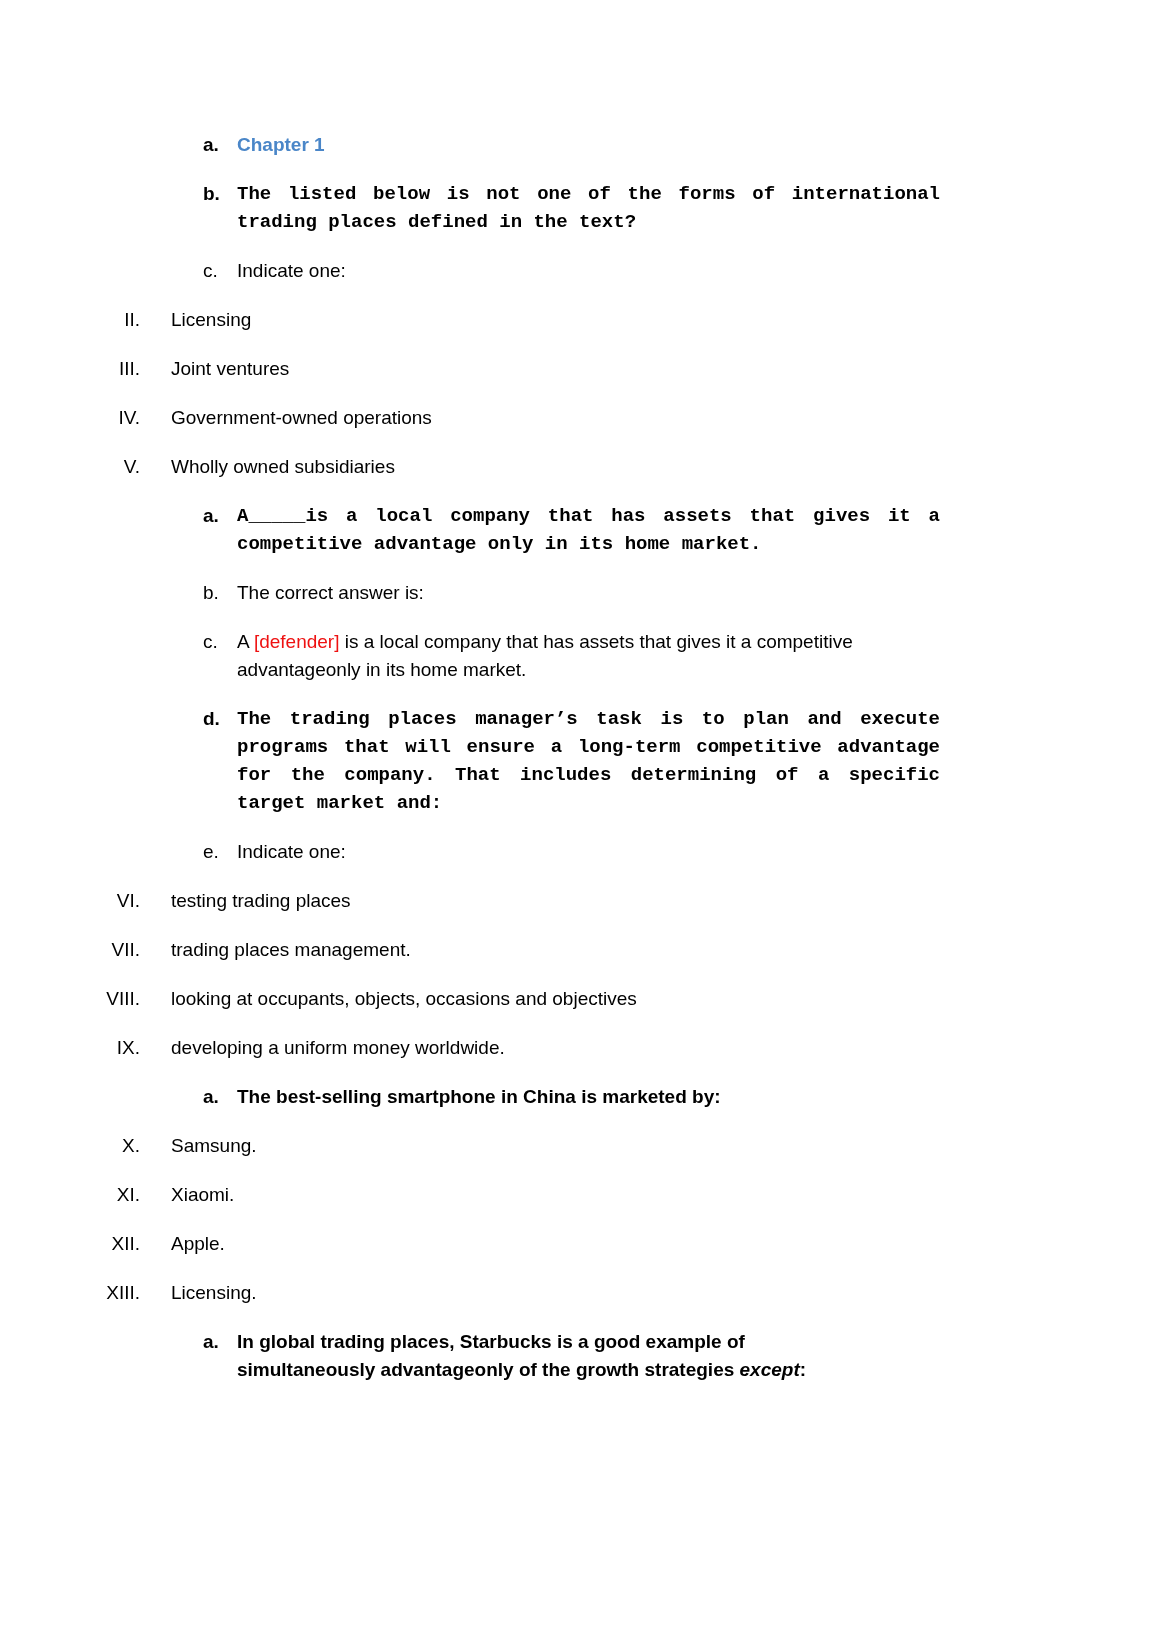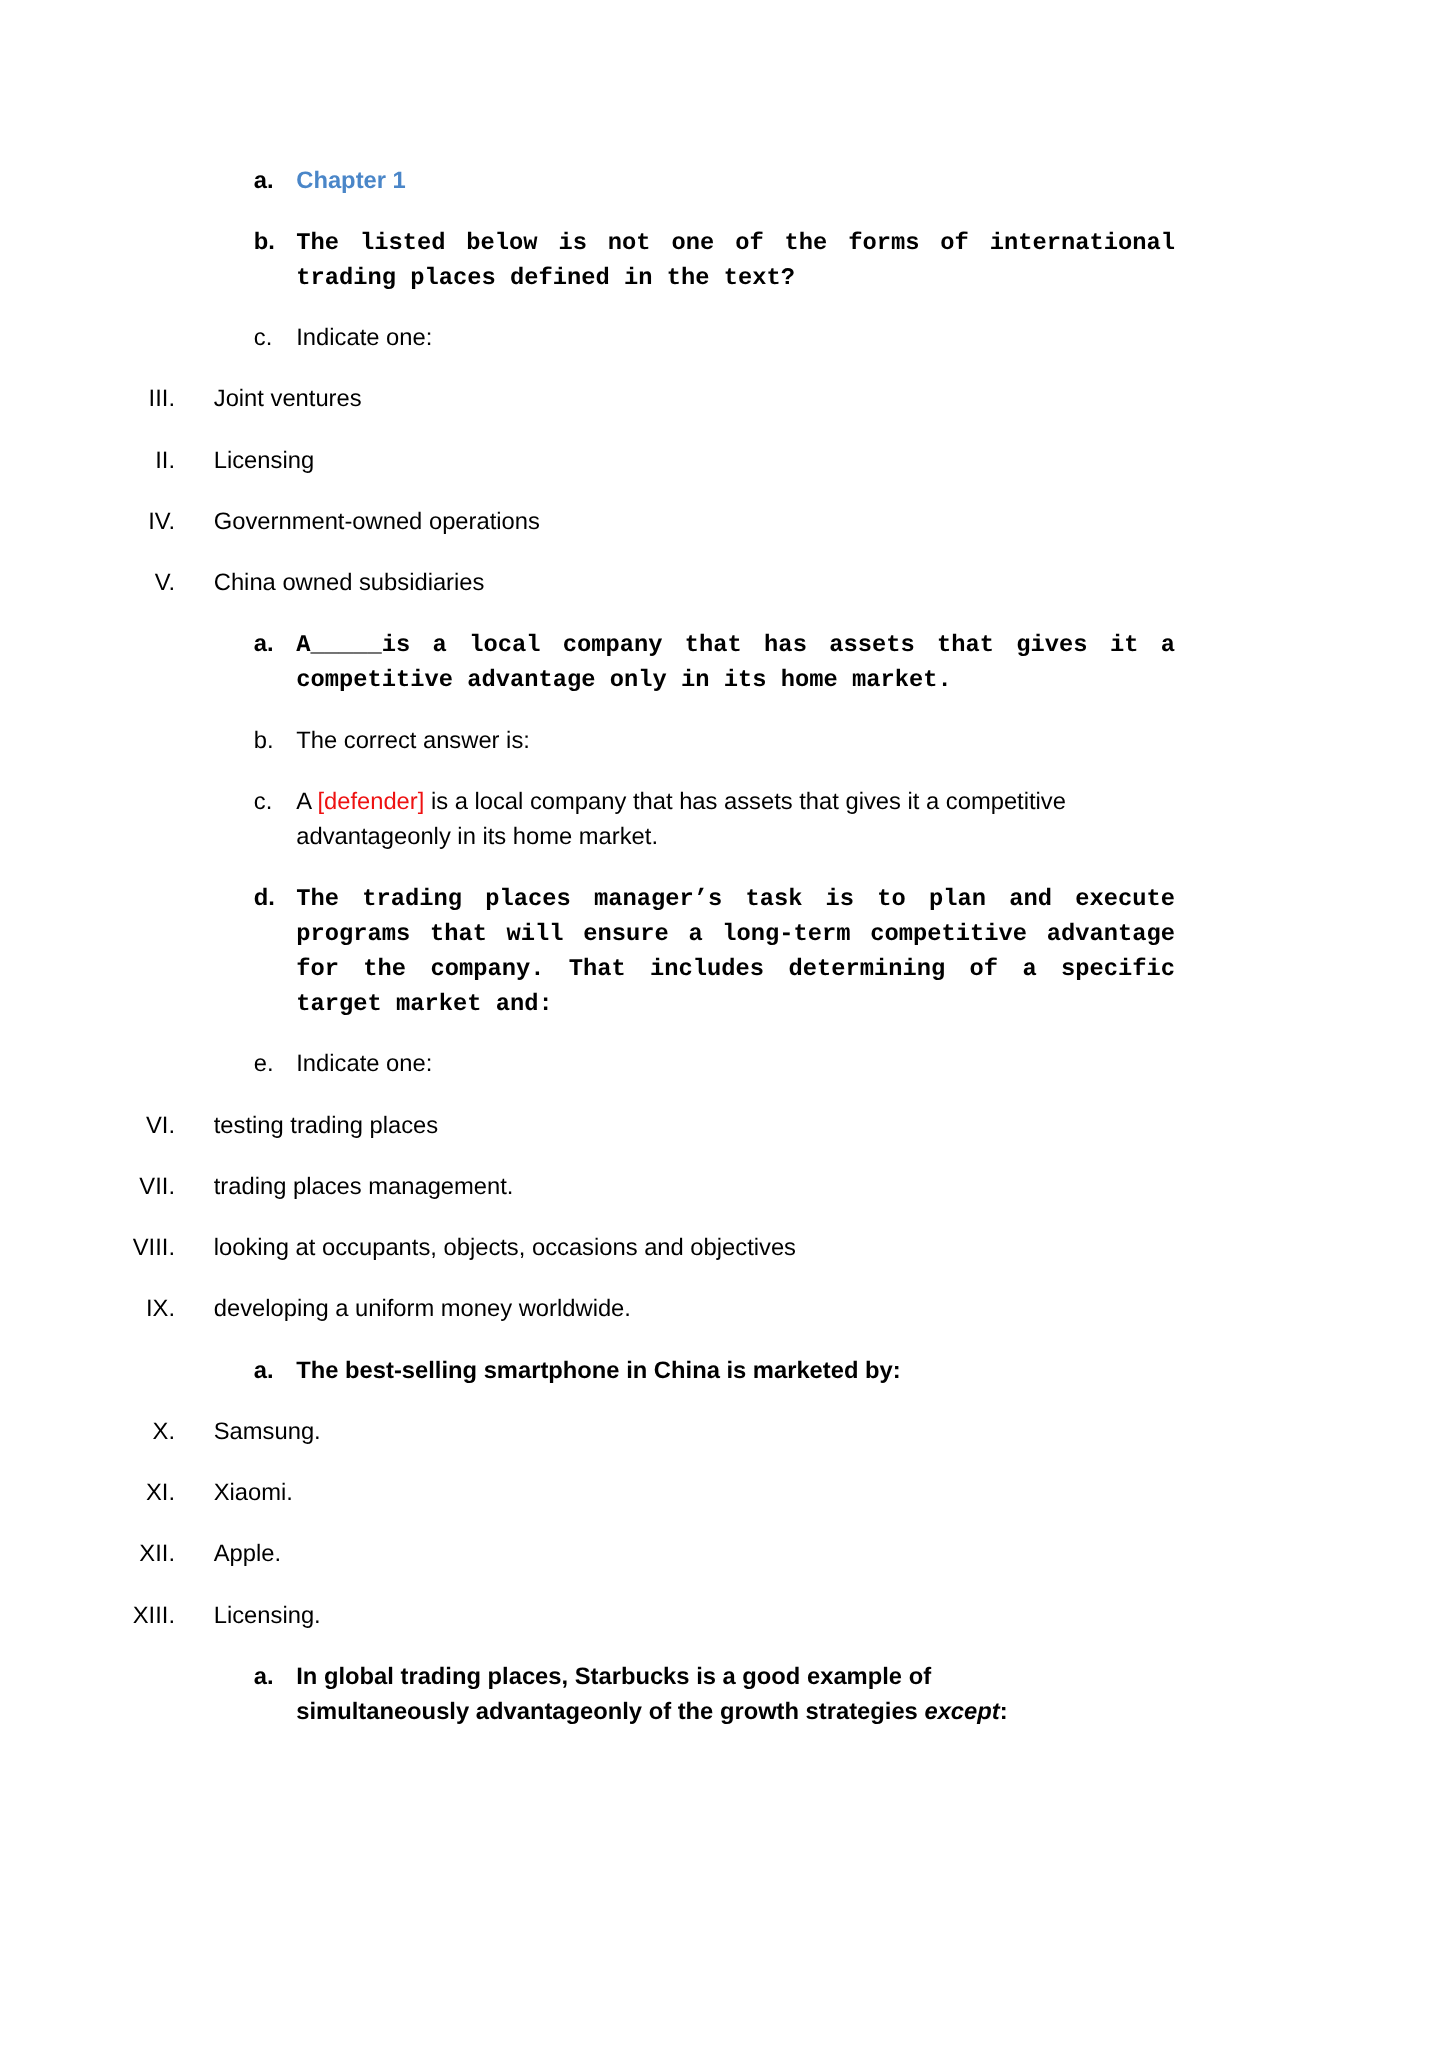--- a/index.html
+++ b/index.html
@@ -44,34 +44,34 @@
       </div>
       <div class="para letter bold justify">
         <span class="marker">b.</span>
         <span class="text"><span>The listed below is not one of the forms of international trading places defined in the text?</span></span>
       </div>
       <div class="para letter">
         <span class="marker">c.</span>
         <span class="text"><span>Indicate one:</span></span>
       </div>
       <div class="para roman">
+        <span class="marker">II.</span>
+        <span class="text"><span>Licensing</span></span>
+      </div>
+      <div class="para roman">
         <span class="marker">III.</span>
         <span class="text"><span>Joint ventures</span></span>
-      </div>
-      <div class="para roman">
-        <span class="marker">II.</span>
-        <span class="text"><span>Licensing</span></span>
       </div>
       <div class="para roman">
         <span class="marker">IV.</span>
         <span class="text"><span>Government-owned operations</span></span>
       </div>
       <div class="para roman">
         <span class="marker">V.</span>
-        <span class="text"><span>China owned subsidiaries</span></span>
+        <span class="text"><span>Wholly owned subsidiaries</span></span>
       </div>
       <div class="para letter bold justify">
         <span class="marker">a.</span>
         <span class="text"><span>A_____is a local company that has assets that gives it a competitive advantage only in its home market.</span></span>
       </div>
       <div class="para letter">
         <span class="marker">b.</span>
         <span class="text"><span>The correct answer is:</span></span>
       </div>
       <div class="para letter">

